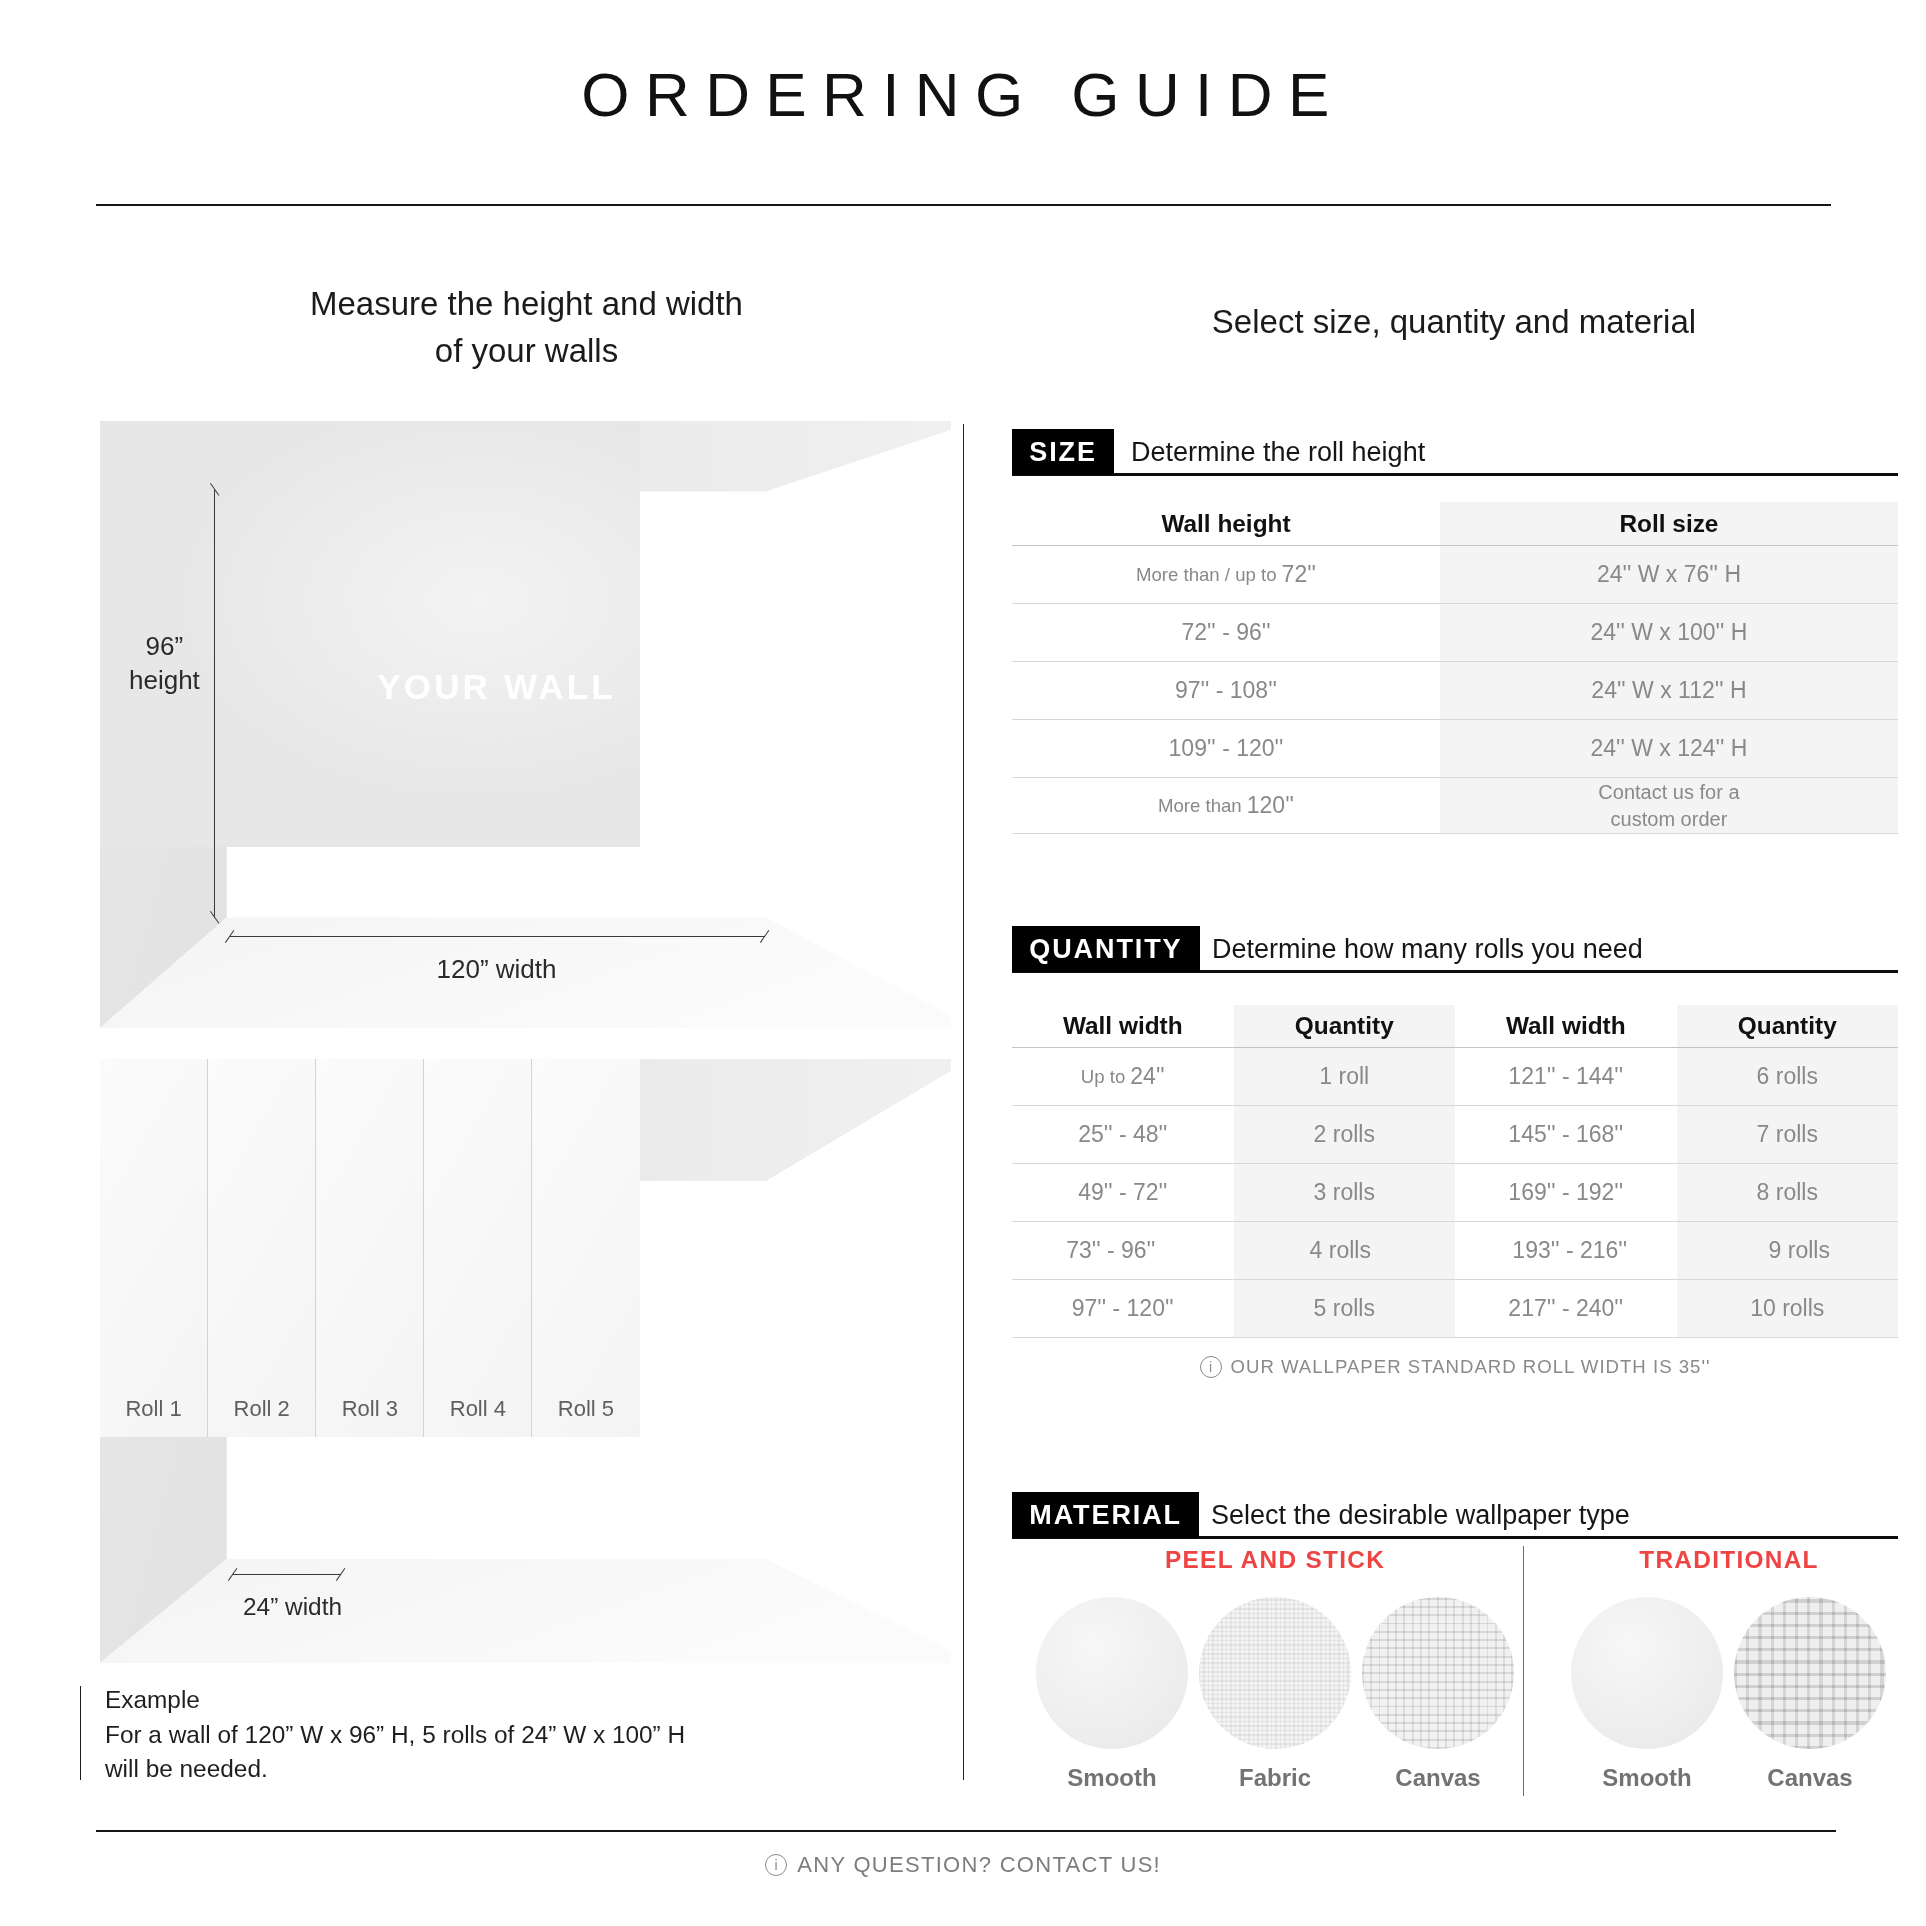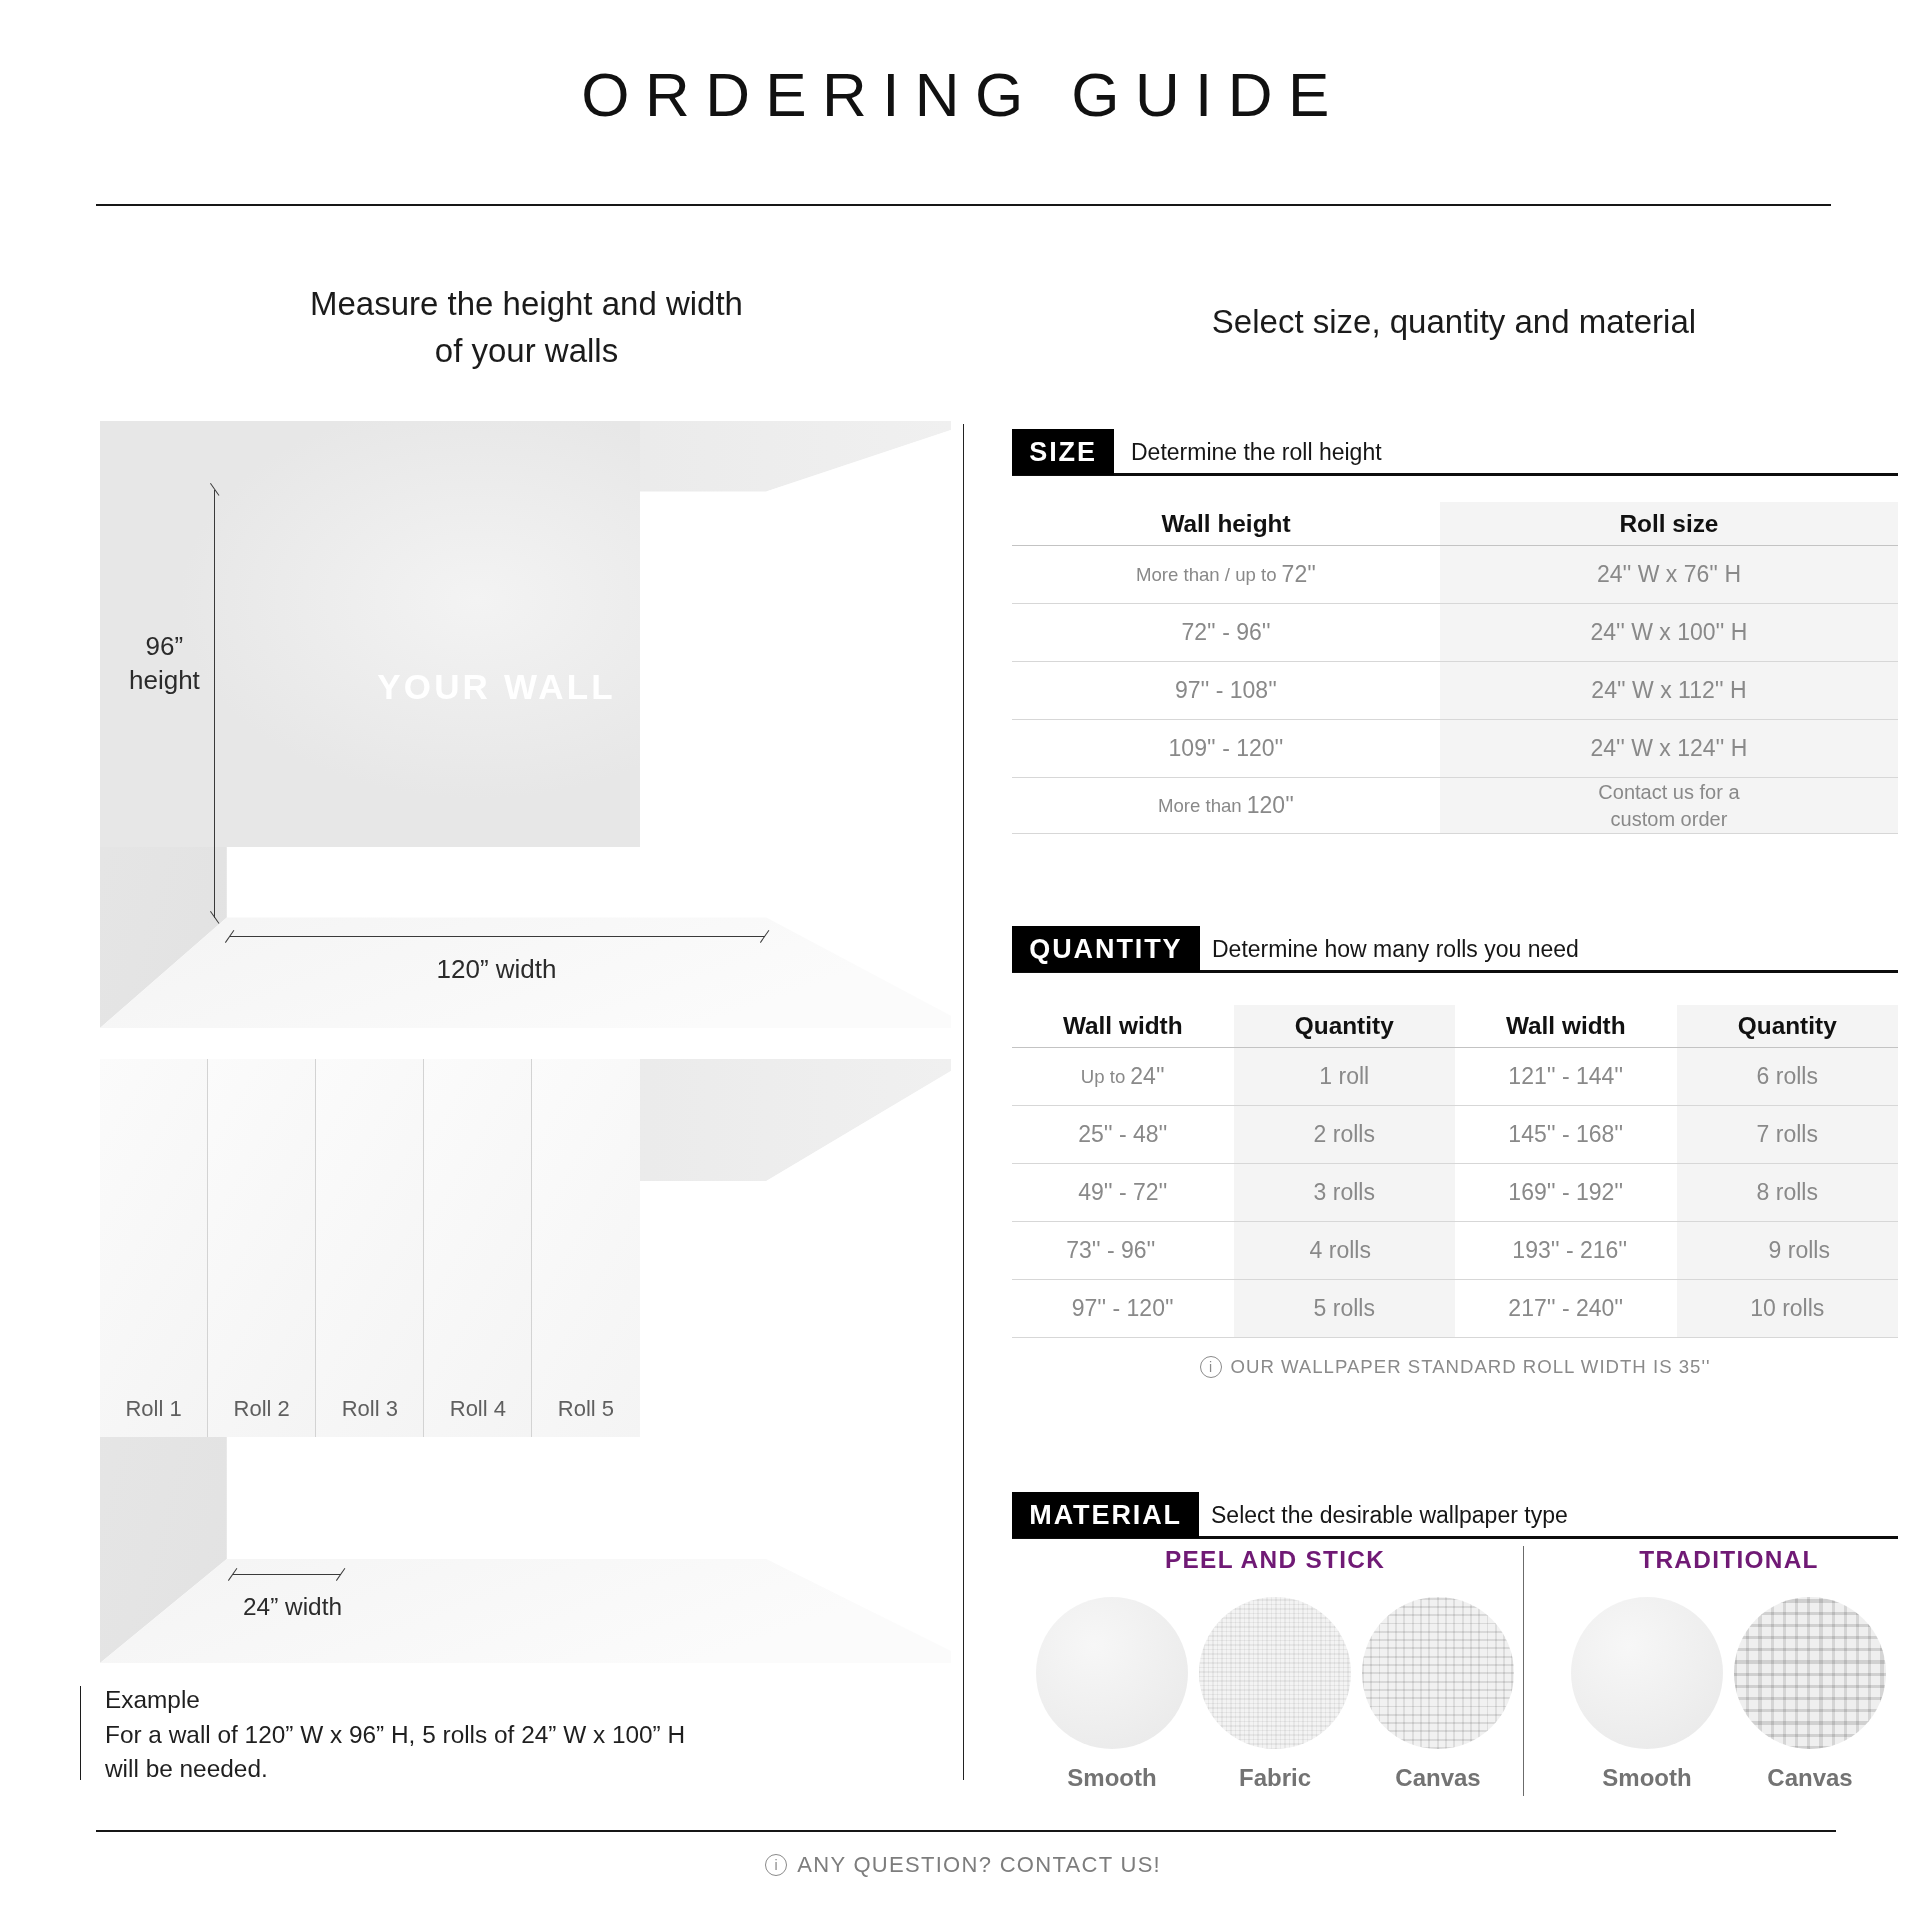--- a/index.html
+++ b/index.html
@@ -71,21 +71,21 @@
   
   .example-border { left:80px; top:1686px; width:1.3px; height:94px; background:#1c1c1c; }
   .example-text { left:105px; top:1683px; width:835px; font-size:24.4px; line-height:1.42; color:#1f1f1f; }
 
   
   .section-head { position:absolute; left:1012px; width:886px; height:46px; }
   .badge { position:absolute; left:0; top:0; height:46px; background:#000; color:#fff;
     display:flex; align-items:center; padding:0 17.3px; font-size:27px; font-weight:700;
     letter-spacing:1.9px; white-space:nowrap; z-index:2; }
   .section-sub { position:absolute; top:0; height:46px; display:flex; align-items:center;
-    font-size:23px; color:#161616; white-space:nowrap; }
+    font-size:27px; color:#161616; white-space:nowrap; }
   .section-rule { position:absolute; left:0; width:886px; height:2.6px; background:#0d0d0d; top:44px; }
 
   
   .tbl { position:absolute; left:1012px; width:886px; }
   .shade { position:absolute; top:0; bottom:0; background:#f4f4f4; }
   .trow { position:relative; display:flex; align-items:center; border-bottom:0.6px solid #d7d7d7; }
   .trow.thead { border-bottom:0.6px solid #c3c3c3; }
   .cell { display:flex; align-items:center; justify-content:center; height:100%; text-align:center; }
   .hcell { font-size:24.4px; font-weight:700; color:#111; }
   .dcell { font-size:23px; color:#898989; }
@@ -97,21 +97,21 @@
   
   .note-line { left:1012px; top:1356px; width:886px; display:flex; align-items:center;
     justify-content:center; gap:9px; color:#8a8a8a; }
   .note-text { font-size:18.6px; letter-spacing:1px; }
   .info-icon { display:inline-flex; align-items:center; justify-content:center;
     width:22px; height:22px; border:1.3px solid #8a8a8a; border-radius:50%;
     font-size:14px; color:#8a8a8a; flex:0 0 auto; }
 
   
   .group-head { position:absolute; font-size:24.4px; font-weight:700; letter-spacing:1.3px;
-    color:#701a75; text-align:center; }
+    color:#ef4444; text-align:center; }
   .swatch { position:absolute; width:152px; height:152px; border-radius:50%; }
   .swatch.smooth { background:radial-gradient(circle at 38% 32%,#f7f7f7,#ebebeb 78%); }
   .swatch.fabric { background-color:#f3f3f3;
     background-image:repeating-linear-gradient(0deg,rgba(0,0,0,0.055) 0 1.3px,transparent 1.3px 4.5px),
                      repeating-linear-gradient(90deg,rgba(0,0,0,0.05) 0 1.3px,transparent 1.3px 4.5px); }
   .swatch.canvas { background-color:#f1f1f1;
     background-image:repeating-linear-gradient(0deg,rgba(0,0,0,0.10) 0 1.9px,transparent 1.9px 8.3px),
                      repeating-linear-gradient(90deg,rgba(0,0,0,0.085) 0 1.9px,transparent 1.9px 8.3px); }
   .swatch.canvas-coarse { background-color:#efefef;
     background-image:repeating-linear-gradient(0deg,rgba(0,0,0,0.13) 0 3.2px,transparent 3.2px 12.2px),

